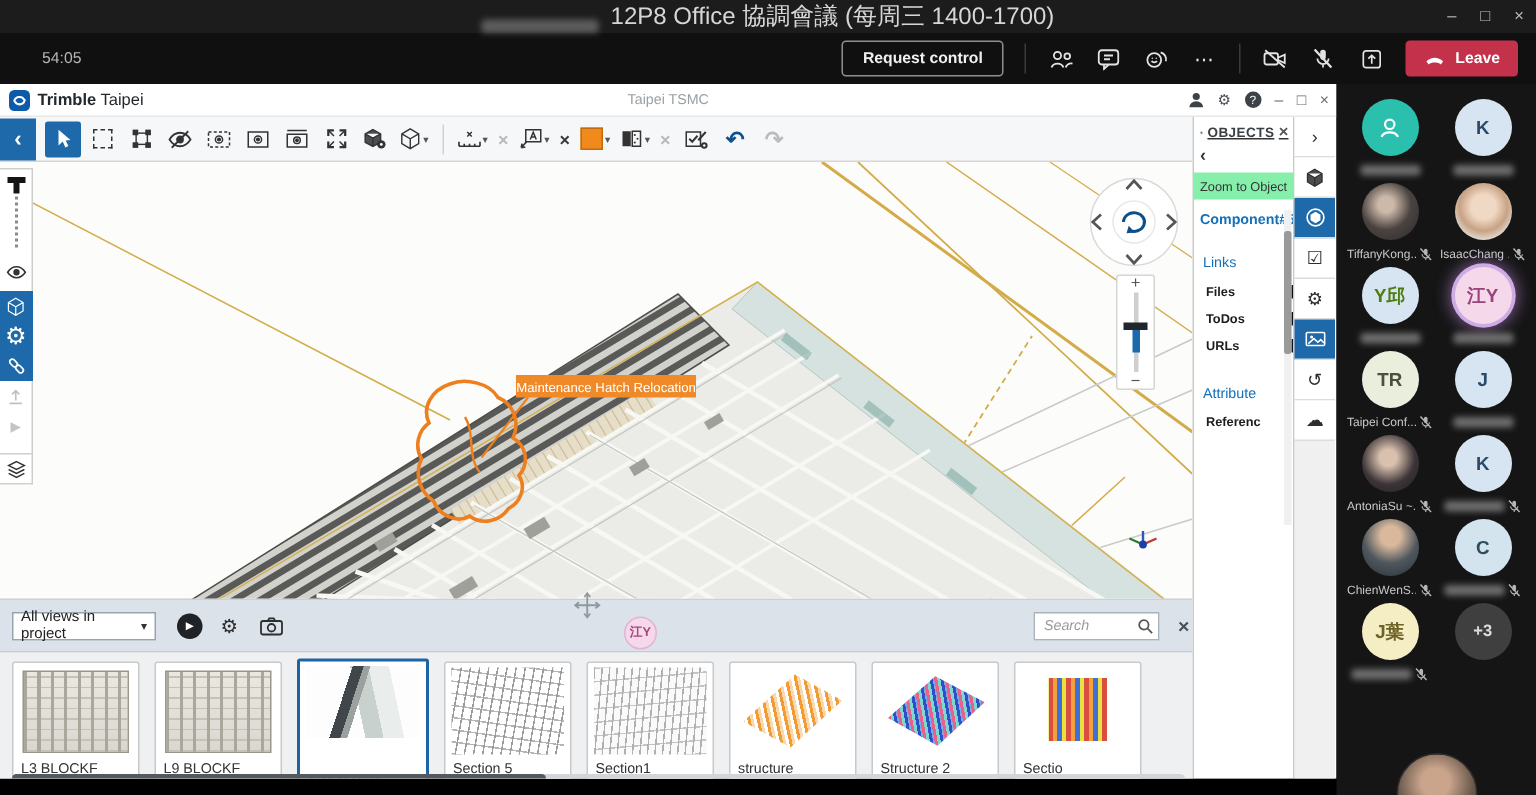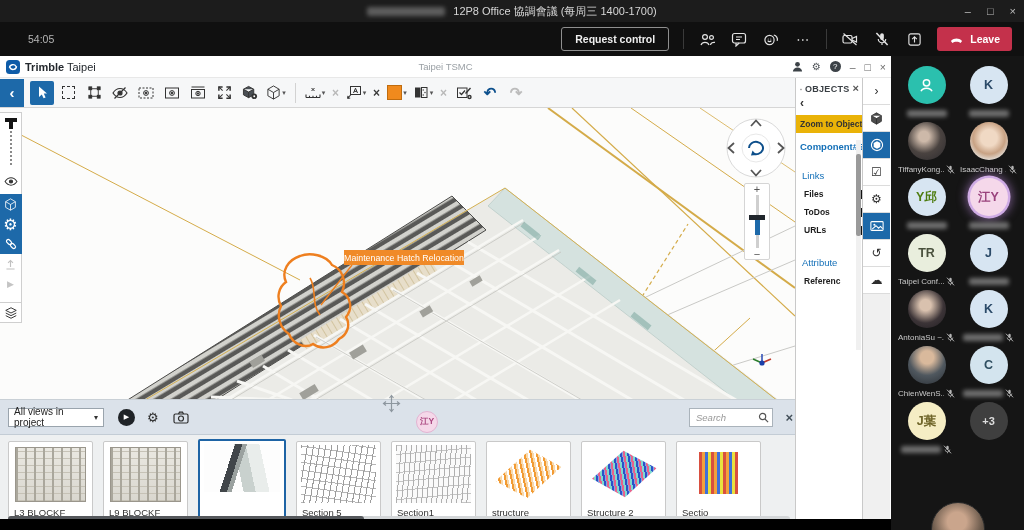--- a/index.html
+++ b/index.html
@@ -1,21 +1,21 @@
 <!DOCTYPE html>
 <html><head>
 <meta charset="utf-8">
 <style>
   html,body{margin:0;padding:0;background:#000;}
   *{box-sizing:border-box;}
   .screen{position:relative;width:1024px;height:530px;background:#000;overflow:hidden;
           font-family:"Liberation Sans",sans-serif;-webkit-font-smoothing:antialiased;}
   
   .t-titlebar{position:relative;height:22px;background:#1c1c1c;display:flex;align-items:center;justify-content:center;}
-  .t-title{display:flex;align-items:center;gap:8px;color:#d6d6d6;font-size:11px;}
+  .t-title{display:flex;align-items:flex-end;gap:8px;color:#d6d6d6;font-size:16px;}
   .blurbar{background:#6d6d6d;border-radius:2px;filter:blur(2px);opacity:.8;}
   .t-title .blurbar{width:78px;height:9px;}
   .t-wincontrols{position:absolute;right:8px;top:0;height:22px;display:flex;align-items:center;gap:16px;color:#bdbdbd;font-size:11px;}
   .t-wincontrols span{cursor:default;}
   
   .t-controlbar{height:34px;background:#101010;display:flex;align-items:center;padding:0 12px;}
   .t-timer{color:#b5b5b5;font-size:10.5px;margin-left:16px;}
   .t-right{margin-left:auto;display:flex;align-items:center;gap:14px;}
   .req-btn{border:1px solid #8f8f8f;border-radius:3px;color:#efefef;font-size:10.5px;font-weight:bold;
            padding:5px 13px;background:transparent;cursor:pointer;}
@@ -120,25 +120,25 @@
   .art-structo{background:repeating-linear-gradient(78deg,#f29b33 0 2px,#f8d9ad 2px 4px,#fff 4px 6px);
     clip-path:polygon(6% 62%,52% 8%,94% 38%,48% 92%);}
   .art-structb{background:repeating-linear-gradient(80deg,#2b50c8 0 2px,#7fa8e0 2px 3px,#e8618c 3px 5px,#7fd8d0 5px 7px);
     clip-path:polygon(8% 58%,50% 10%,94% 40%,52% 90%);}
   .art-multi{background:repeating-linear-gradient(90deg,#d94f3f 0 3px,#f2a13c 3px 6px,#3f6fd9 6px 9px,#e8e13f 9px 12px);
     margin:10px 22px;}
   .hscroll{position:absolute;left:8px;right:5px;bottom:4px;height:6px;background:#d3d6d8;border-radius:3px;}
   .hthumb{position:absolute;left:0;top:0;height:6px;width:356px;background:#55585c;border-radius:3px;cursor:grab;}
   
   .objpanel{position:relative;width:67px;flex:none;background:#fff;border-left:1px solid #c9c9c9;font-size:9px;color:#333;overflow:hidden;}
-  .op-head{display:flex;align-items:flex-end;gap:3px;padding:4px 3px 2px 4px;}
+  .op-head{display:flex;align-items:center;gap:3px;padding:4px 3px 2px 4px;text-decoration:underline;}
   .op-title{font-weight:bold;font-size:9px;color:#3a3f44;letter-spacing:.3px;}
   .op-x{margin-left:auto;color:#555;font-size:11px;font-weight:bold;cursor:pointer;}
   .op-back{font-size:12px;font-weight:bold;color:#333;padding:0 0 2px 4px;cursor:pointer;}
-  .op-zoom{background:#eab308;color:#333;font-size:8.5px;padding:4px 12px 4px 4px;margin-top:3px;white-space:nowrap;cursor:pointer;font-weight:bold;}
+  .op-zoom{background:#86efac;color:#333;font-size:8.5px;padding:4px 12px 4px 4px;margin-top:3px;white-space:nowrap;cursor:pointer;}
   .op-comp{color:#1470b8;font-weight:bold;font-size:9.5px;padding:8px 0 0 4px;white-space:nowrap;}
   .op-sect{color:#1470b8;font-size:9.5px;padding:18px 0 4px 6px;}
   .op-row{font-weight:bold;color:#1d1d1d;font-size:8.5px;padding:4px 0 4px 8px;display:flex;align-items:center;cursor:pointer;}
   .halfmoon{width:5px;height:9px;background:#111;border-radius:5px 0 0 5px;margin-left:auto;}
   .op-scroll{position:absolute;right:1px;top:62px;width:5px;height:210px;background:#f0f0f0;}
   .op-sthumb{position:absolute;left:0;top:14px;width:5px;height:82px;background:#9a9a9a;border-radius:2px;cursor:grab;}
   
   .rrail{width:28px;flex:none;background:#f0f0f0;border-left:1px solid #c9c9c9;display:flex;flex-direction:column;}
   .rtile{height:27px;border-bottom:1px solid #dcdcdc;display:flex;align-items:center;justify-content:center;
          color:#2e2e2e;font-size:12px;cursor:pointer;background:#fff;}

